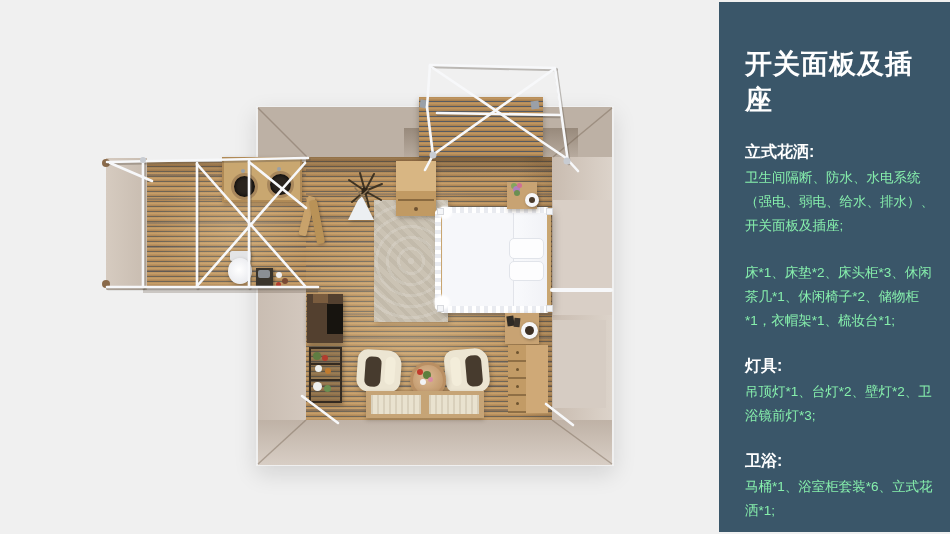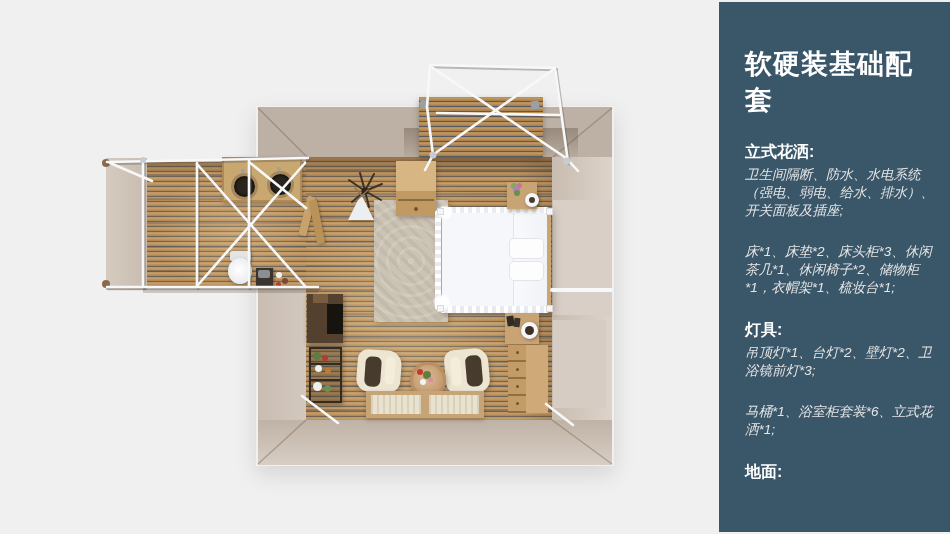--- a/index.html
+++ b/index.html
@@ -118,21 +118,21 @@
   .frame-sm{position:absolute;background:#2e2a24;}
 
   svg.overlay{position:absolute;left:0;top:0;width:719px;height:534px;pointer-events:none;}
 
   
   #sidebar{left:719px;top:2px;width:231px;height:530px;background:#3a5669;color:#ffffff;box-sizing:border-box;
     padding:44px 14px 0 26px;}
   #sidebar h1{margin:0 0 24px 0;font-size:27px;letter-spacing:1px;font-weight:bold;color:#ffffff;}
   .section{margin-bottom:23px;}
   .section h2{margin:0 0 3px 0;font-size:16px;font-weight:bold;color:#ffffff;}
-  .section p{margin:0;font-size:13.5px;line-height:18px;color:#e5e5e5;width:192px;font-style:italic;}
+  .section p{margin:0;font-size:13.5px;line-height:24px;color:#86efac;width:192px;}
 </style>
 </head>
 <body>
 
 <div id="plan" class="abs">
 
   <div class="abs room-shadow"></div>
 
   <div class="abs wall wall-left"></div>
   <div class="abs wall wall-right"></div>
@@ -316,33 +316,34 @@
     </g>
     <circle cx="365" cy="191" r="3.5" fill="#2e2417"></circle>
     <g stroke="#8a7354" stroke-width="1.5" stroke-linecap="round">
       <line x1="355" y1="188" x2="366" y2="200"></line>
         <line x1="368" y1="190" x2="357" y2="200"></line>
     </g>
   </svg>
 </div>
 
 <div id="sidebar" class="abs">
-  <h1>软硬装基础配套</h1>
+  <h1>开关面板及插座</h1>
 
   <div class="section">
     <h2>立式花洒:</h2>
     <p>卫生间隔断、防水、水电系统（强电、弱电、给水、排水）、开关面板及插座;</p>
   </div>
   <div class="section">
     <p>床*1、床垫*2、床头柜*3、休闲茶几*1、休闲椅子*2、储物柜*1，衣帽架*1、梳妆台*1;</p>
   </div>
   <div class="section">
     <h2>灯具:</h2>
     <p>吊顶灯*1、台灯*2、壁灯*2、卫浴镜前灯*3;</p>
   </div>
   <div class="section">
+    <h2>卫浴:</h2>
     <p>马桶*1、浴室柜套装*6、立式花洒*1;</p>
   </div>
   <div class="section">
     <h2>地面:</h2>
 
   </div>
 </div>
 
 </body></html>

